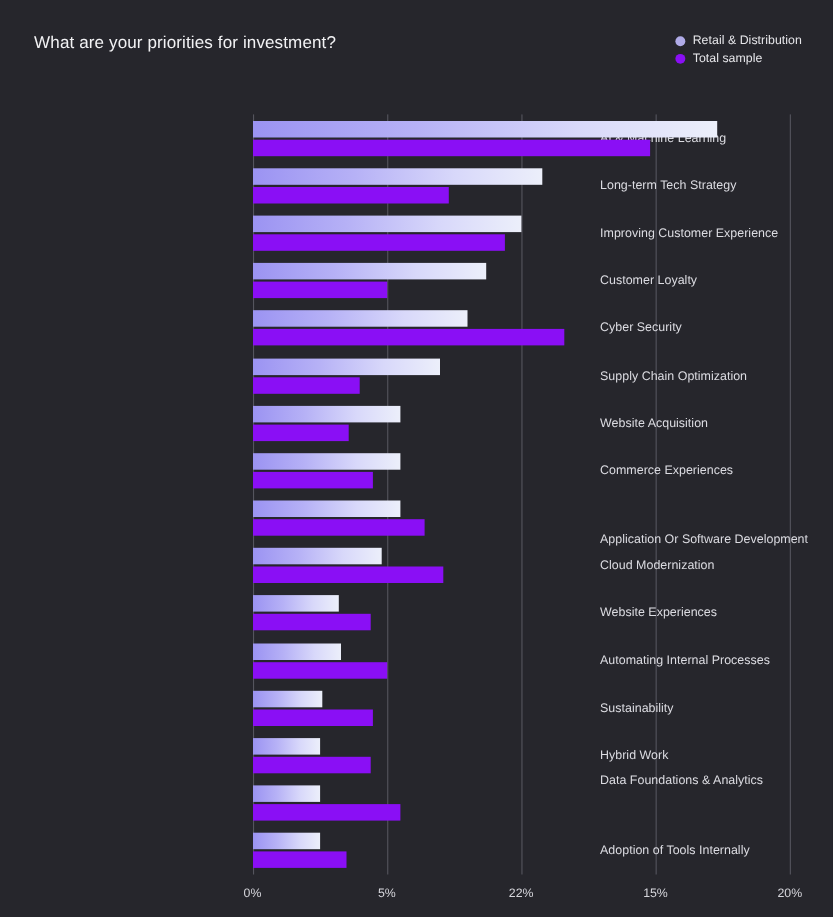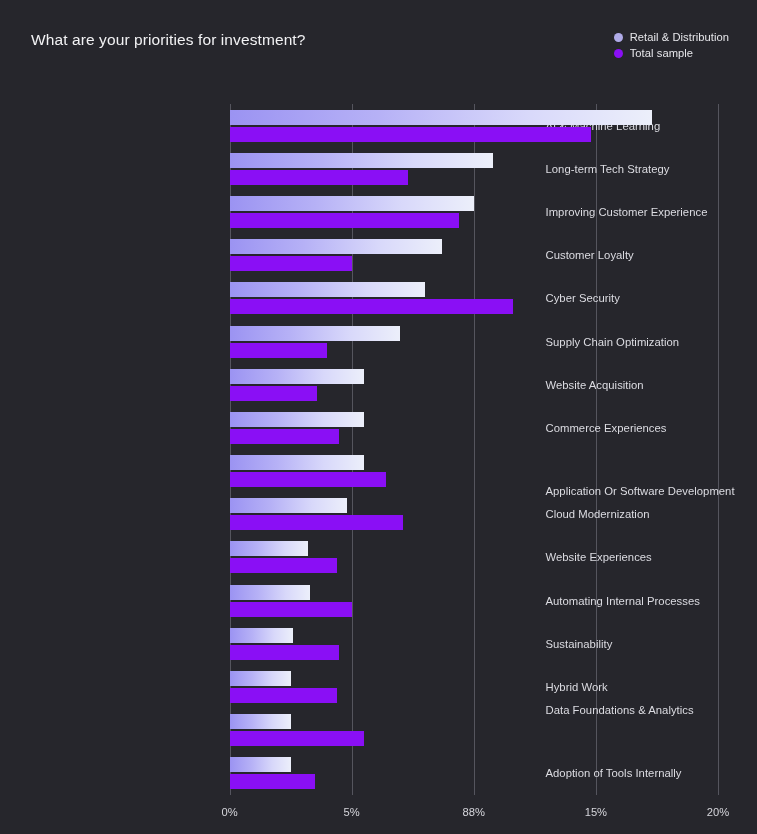--- a/index.html
+++ b/index.html
@@ -126,21 +126,21 @@
         <span class="legend-label">Total sample</span>
       </div>
     </div>
 
   <div id="plot">
       <div class="gridline" id="axis-zero" style="left: 229.5px; top: 104px; height: 691px;"></div>
       <div class="tick-label" style="left: 229.5px; top: 806px;">0%</div>
       <div class="gridline" id="" style="left: 351.625px; top: 104px; height: 691px;"></div>
       <div class="tick-label" style="left: 351.625px; top: 806px;">5%</div>
       <div class="gridline" id="" style="left: 473.75px; top: 104px; height: 691px;"></div>
-      <div class="tick-label" style="left: 473.75px; top: 806px;">88%</div>
+      <div class="tick-label" style="left: 473.75px; top: 806px;">22%</div>
       <div class="gridline" id="" style="left: 595.875px; top: 104px; height: 691px;"></div>
       <div class="tick-label" style="left: 595.875px; top: 806px;">15%</div>
       <div class="gridline" id="" style="left: 718px; top: 104px; height: 691px;"></div>
       <div class="tick-label" style="left: 718px; top: 806px;">20%</div>
       <div class="cat-label" style="top: 125.594px; width: 211.5px;">AI &amp; Machine Learning</div>
       <div class="bar retail" title="Retail &amp; Distribution: 17.3%" style="left: 229.5px; top: 109.594px; width: 422.553px;"></div>
       <div class="bar total" title="Total sample: 14.8%" style="left: 229.5px; top: 126.594px; width: 361.49px;"></div>
       <div class="cat-label" style="top: 168.781px; width: 211.5px;">Long-term Tech Strategy</div>
       <div class="bar retail" title="Retail &amp; Distribution: 10.8%" style="left: 229.5px; top: 152.781px; width: 263.79px;"></div>
       <div class="bar total" title="Total sample: 7.3%" style="left: 229.5px; top: 169.781px; width: 178.303px;"></div>

